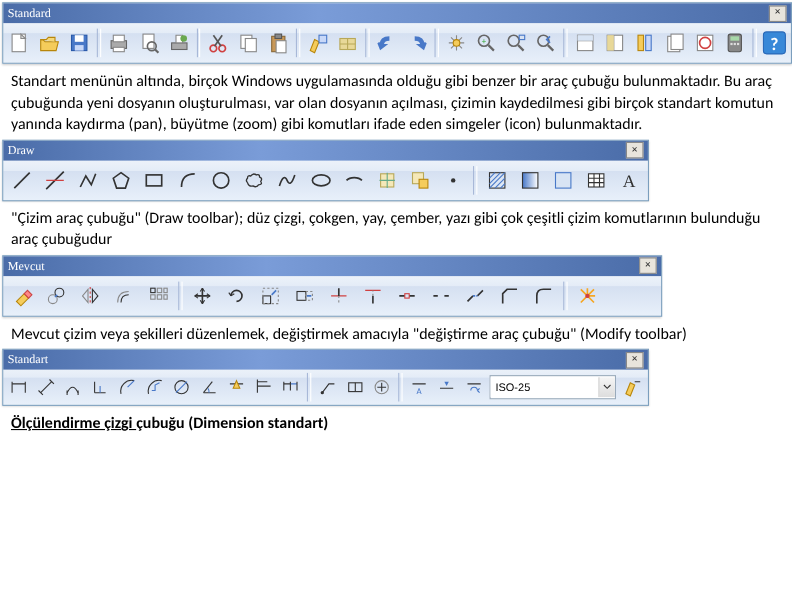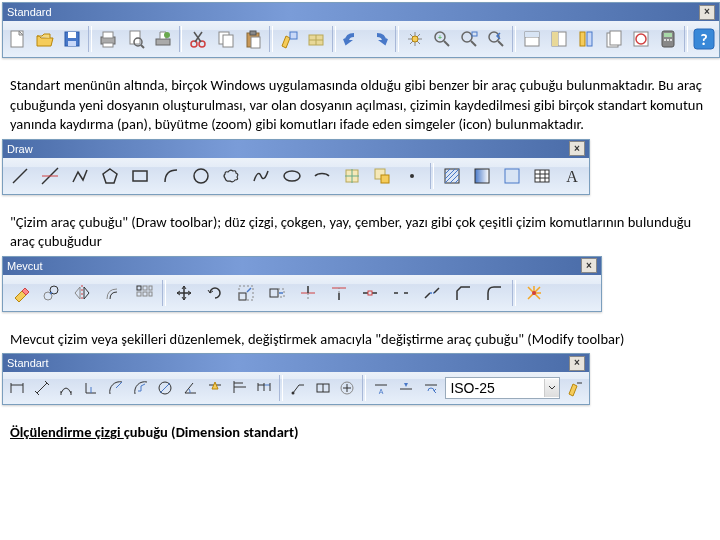--- a/index.html
+++ b/index.html
@@ -1,32 +1,32 @@
 <!DOCTYPE html>
 <html><head>
 <meta charset="utf-8">
 <style>
 body{margin:0;padding:0;font-family:Calibri,Arial,sans-serif;font-size:14.5px;background:#fff;color:#000;width:720px}
 .toolbar{border:1px solid #7b9ebd;background:linear-gradient(#fdfefe,#e4ecf7 50%,#d5e0f1 51%,#e8f0fa);position:relative;box-shadow:0 1px 2px rgba(0,0,0,.2)}
-.titlebar{height:16px;background:linear-gradient(90deg,#4a6ca8,#7a9cd8 40%,#4a6ca8);color:#fff;font-size:11px;font-family:Liberation Sans, sans-serif;padding:1px 4px;display:flex;justify-content:space-between;align-items:center}
+.titlebar{height:16px;background:linear-gradient(90deg,#4a6ca8,#7a9cd8 40%,#4a6ca8);color:#fff;font-size:11px;font-family:Liberation Serif, serif;padding:1px 4px;display:flex;justify-content:space-between;align-items:center}
 .close-x{width:14px;height:13px;background:#e8e4dc;border:1px solid #888;display:flex;align-items:center;justify-content:center;color:#333;font-size:10px;font-weight:bold;line-height:1;cursor:pointer}
 .icons-row{display:flex;align-items:center;padding:3px 2px;gap:1px}
 .icon{width:28px;height:28px;display:flex;align-items:center;justify-content:center;border:1px solid transparent;border-radius:3px;cursor:pointer}
 .icon.sm{width:24px;height:24px}
 .sep{width:2px;height:26px;border-left:1px solid #a8b8d8;border-right:1px solid #fff;margin:0 2px}
-.para{padding:16px 10px 2px;line-height:1.35}
+.para{padding:4px 10px 2px;line-height:1.35}
 .para.bold{font-weight:600}
 .underline{text-decoration:underline}
 .tb-standard{width:716px;margin:2px}
 .tb-draw{width:586px;margin:2px}
 .tb-modify{width:598px;margin:2px}
 .tb-dimension{width:586px;margin:2px}
 svg{display:block}
 .dim-input{display:flex;align-items:center;background:#fff;border:1px solid #9ab;height:20px;margin:0 2px}
-.dim-input input{border:0;width:90px;font-size:14px;padding:0 4px;height:18px;outline:none;background:#fff}
+.dim-input input{border:0;width:90px;font-size:10px;padding:0 4px;height:18px;outline:none;background:#fff}
 .dim-input .dd{width:14px;height:18px;background:linear-gradient(#f5f5f5,#ddd);border-left:1px solid #ccc;display:flex;align-items:center;justify-content:center;cursor:pointer}
 </style>
 </head>
 <body>
 
 <div class="toolbar tb-standard">
   <div class="titlebar">
     <span>Standard</span>
     <span class="close-x">×</span>
   </div>

